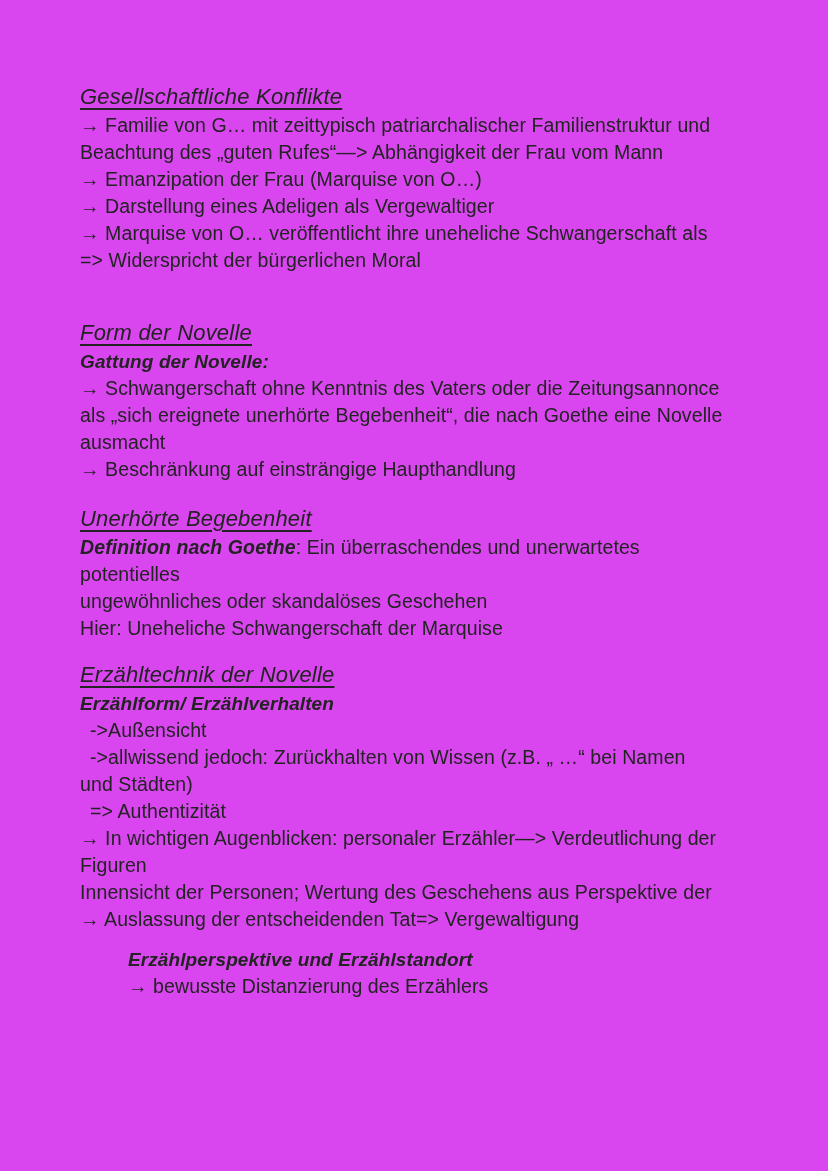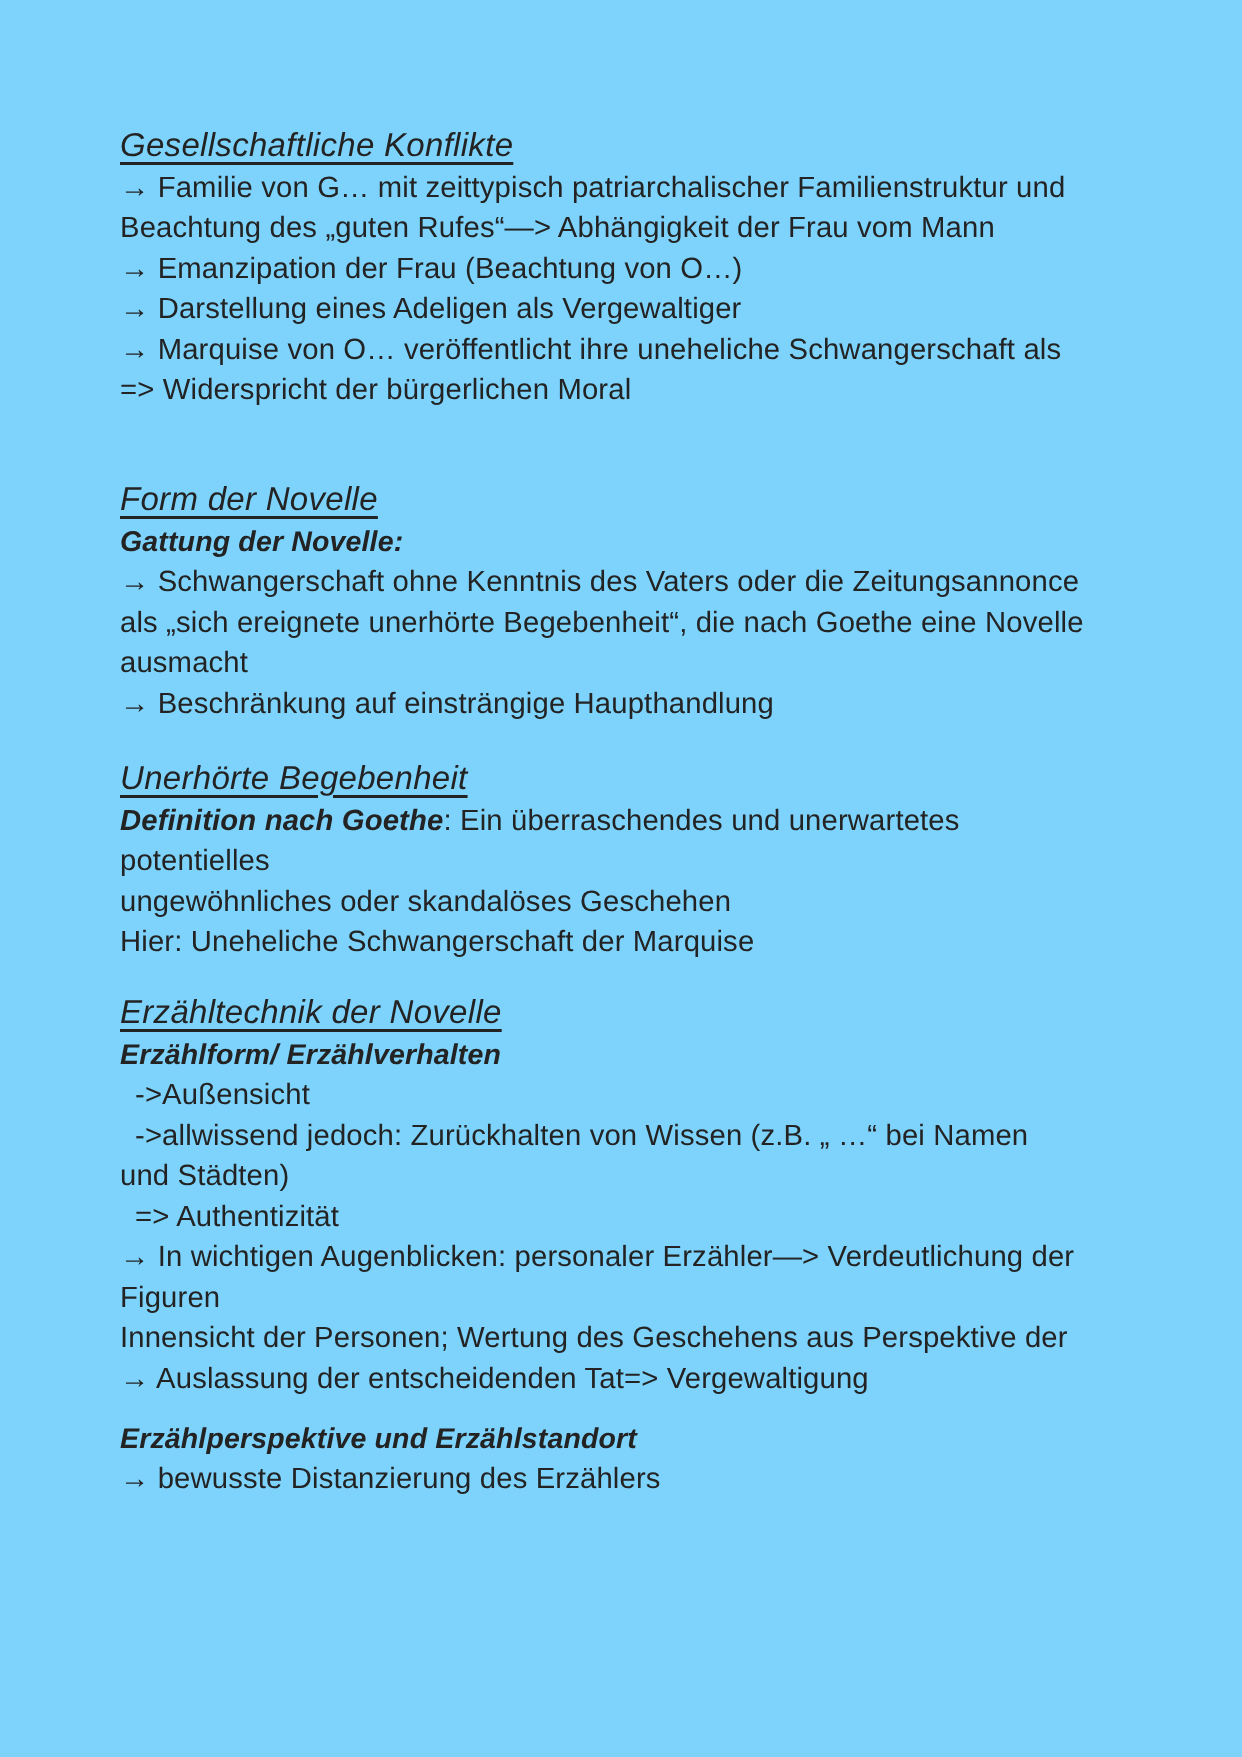--- a/index.html
+++ b/index.html
@@ -4,21 +4,21 @@
 <style>
   html, body {
     margin: 0;
     padding: 0;
     background: #ffffff;
   }
   .page {
     position: relative;
     width: 828px;
     height: 1171px;
-    background: #7dd3fc;
+    background: #d946ef;
     box-sizing: border-box;
     padding: 82px 104px 0 80px;
     color: #232323;
     font-family: "Liberation Sans", "DejaVu Sans", sans-serif;
     overflow: hidden;
   }
   .doc-section { margin: 0; }
   .sec-heading {
     font-size: 22px;
     font-weight: normal;
@@ -43,32 +43,32 @@
     line-height: 27px;
     margin: 0;
     letter-spacing: 0.1px;
     white-space: normal;
   }
   .indent { text-indent: 10px; }
   .lead-bold-italic { font-weight: bold; font-style: italic; }
   .gap-a { margin-top: 44px; }
   .gap-b { margin-top: 21px; }
   .gap-c { margin-top: 18px; }
-  .gap-d { margin-top: 13px; }
+  .gap-d { margin-top: 13px; margin-left: 48px; }
 </style>
 </head>
 <body>
 
 <div class="page">
 
   <section class="doc-section">
     <h2 class="sec-heading">Gesellschaftliche Konflikte</h2>
     <p class="line">→ Familie von G… mit zeittypisch patriarchalischer Familienstruktur und</p>
     <p class="line">Beachtung des „guten Rufes“—&gt; Abhängigkeit der Frau vom Mann</p>
-    <p class="line">→ Emanzipation der Frau (Beachtung von O…)</p>
+    <p class="line">→ Emanzipation der Frau (Marquise von O…)</p>
     <p class="line">→ Darstellung eines Adeligen als Vergewaltiger</p>
     <p class="line">→ Marquise von O… veröffentlicht ihre uneheliche Schwangerschaft als</p>
     <p class="line">=&gt; Widerspricht der bürgerlichen Moral</p>
   </section>
 
   <section class="doc-section gap-a">
     <h2 class="sec-heading">Form der Novelle</h2>
     <p class="sec-sub">Gattung der Novelle:</p>
     <p class="line">→ Schwangerschaft ohne Kenntnis des Vaters oder die Zeitungsannonce</p>
     <p class="line">als „sich ereignete unerhörte Begebenheit“, die nach Goethe eine Novelle</p>

